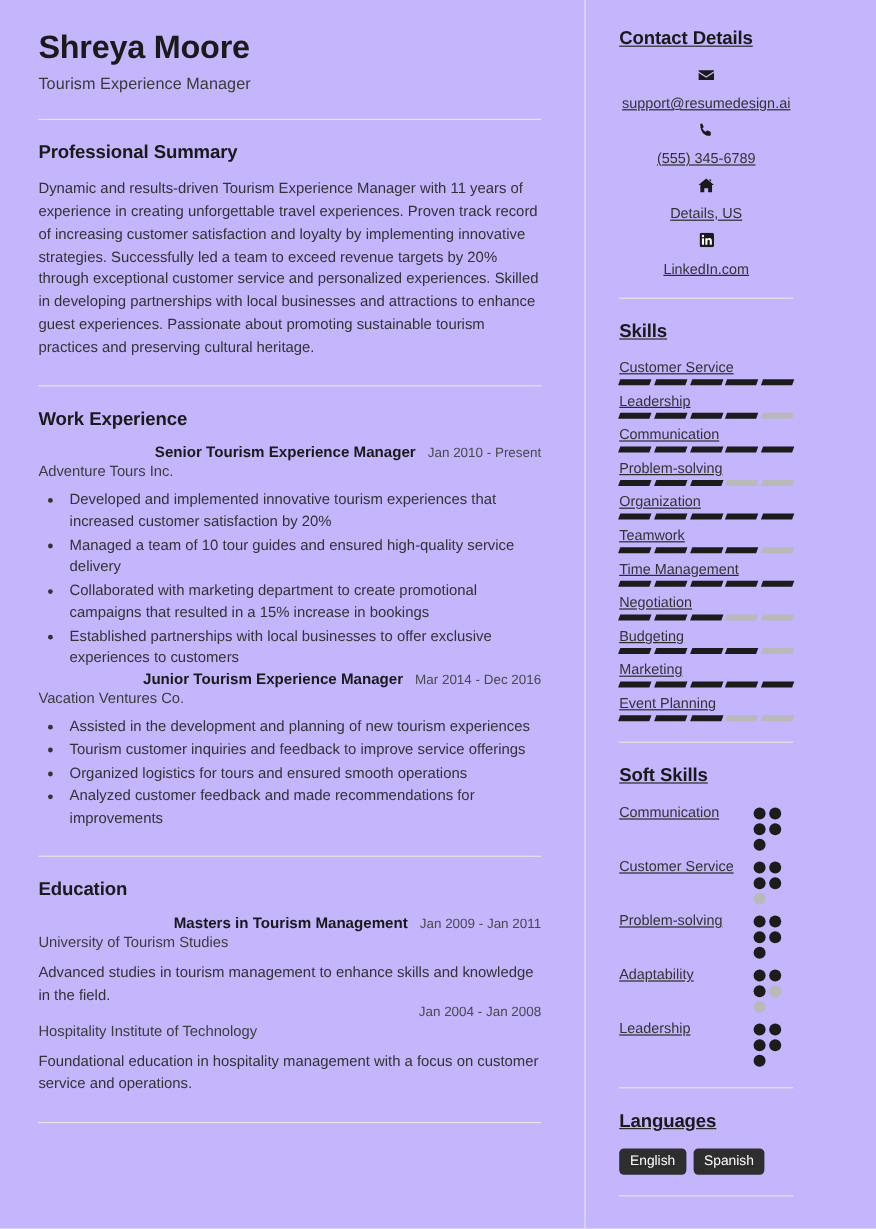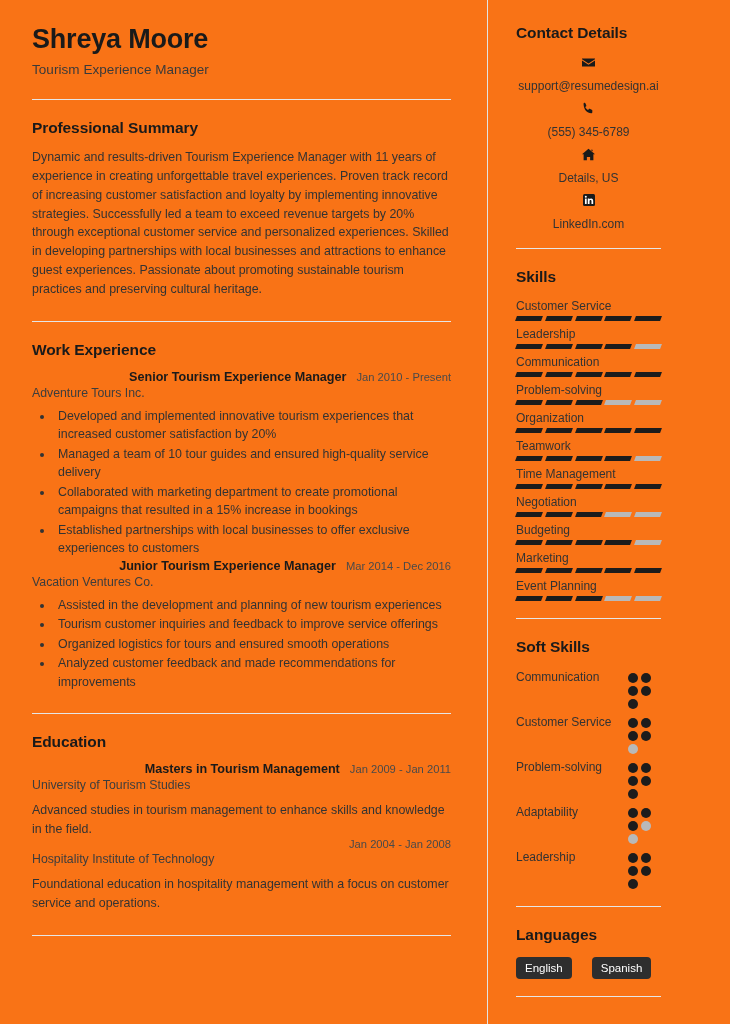--- a/index.html
+++ b/index.html
@@ -11,34 +11,35 @@
     font-family: "Liberation Sans", sans-serif;
     color: #2b2b2b;
     -webkit-font-smoothing: antialiased;
   }
 
   .page {
     position: relative;
     width: 730px;
     height: 1024px;
     display: flex;
-    background: #f97316;
+    background: #c4b5fd;
     overflow: hidden;
   }
 
   
   .col-main {
     width: 487px;
     padding: 24px 36px 0 32px;
   }
 
   .col-side {
     width: 206px;
     padding: 24px 32px 0 28px;
     border-left: 1px solid #e3e3e3;
+    text-decoration: underline;
   }
 
   
   .name {
     font-size: 27px;
     font-weight: bold;
     letter-spacing: -0.2px;
     color: #1a1a1a;
     line-height: 1.15;
   }
@@ -210,21 +211,21 @@
   .dot {
     width: 10px;
     height: 10px;
     border-radius: 50%;
     background: #b9b9b9;
     flex: none;
   }
   .dot.on { background: #1c1c1c; }
 
   
-  .langs { display: flex; flex-wrap: wrap; gap: 20px; }
+  .langs { display: flex; flex-wrap: wrap; gap: 6px; }
 
   .lang-pill {
     background: #2e2e2e;
     color: #ffffff;
     font-size: 11.5px;
     padding: 4px 9px;
     border-radius: 4px;
     line-height: 1.25;
   }
 </style>

